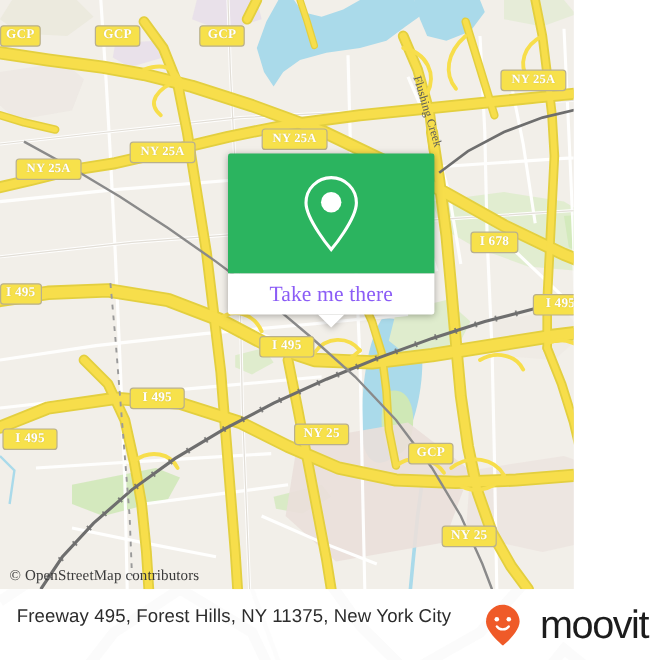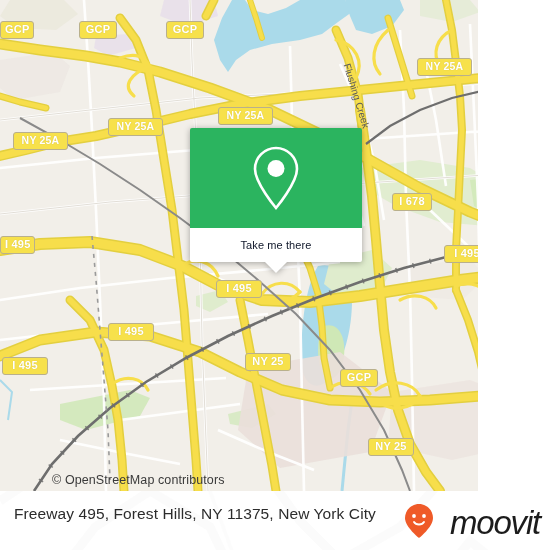--- a/index.html
+++ b/index.html
@@ -8,20 +8,21 @@
     font-family:"Liberation Sans", sans-serif;
     background:#ffffff;
   }
   #root{position:relative;width:550px;height:550px;overflow:hidden;}
 
   
   #map{
     position:absolute;left:0;top:0;width:478px;height:491px;
     background:#f2efe9;
     overflow:hidden;
+    font-family:Liberation Serif, serif;
   }
   .layer{position:absolute;left:0;top:0;width:550px;height:491px;}
 
   
   
   .shield{
     position:absolute;
     background:#f7e14b;
     border:1px solid #b9b08c;
     border-radius:3px;
@@ -43,42 +44,41 @@
     white-space:nowrap;
     transform-origin:left top;
   }
 
   
   #attrib{
     position:absolute;left:8px;bottom:4px;
     font-size:12.5px;color:#3a3a3a;
     letter-spacing:.1px;
     white-space:nowrap;
-    margin-left:44px;
   }
 
   
   #callout{
     position:absolute;left:190px;top:128px;width:172px;
     filter:drop-shadow(0 1px 3px rgba(0,0,0,.32));
   }
   #callout-head{
     background:#2bb45f;
     height:100px;
     border-radius:2px 2px 0 0;
     display:flex;align-items:center;justify-content:center;
   }
   #callout-body{
     background:#ffffff;
     height:34px;
     display:flex;align-items:center;justify-content:center;
     border-radius:0 0 2px 2px;
   }
   #callout-body .label{
-    font-size:11px;color:#0f172a;letter-spacing:.1px;
+    font-size:18px;color:#8b5cf6;letter-spacing:.1px;
   }
   #callout-tip{
     position:absolute;left:50%;top:134px;
     width:0;height:0;margin-left:-11px;
     border-left:11px solid transparent;
     border-right:11px solid transparent;
     border-top:11px solid #ffffff;
   }
 
   
@@ -97,21 +97,21 @@
     display:flex;align-items:center;
     padding:0 14px 0 14px;
     box-sizing:border-box;
   }
   #footer-address{
     font-size:15.5px;color:#2c2c2c;white-space:nowrap;
     letter-spacing:.1px;
   }
   #brand{
     position:absolute;right:10px;top:50%;transform:translateY(-50%);
-    display:flex;align-items:flex-end;gap:16px;font-style:italic;
+    display:flex;align-items:center;gap:16px;
   }
   #brand-word{
     font-size:33px;color:#1c1c1c;letter-spacing:-1.2px;
     font-weight:500;line-height:1;
   }
 </style>
 </head>
 <body>
 
 <div id="root">

